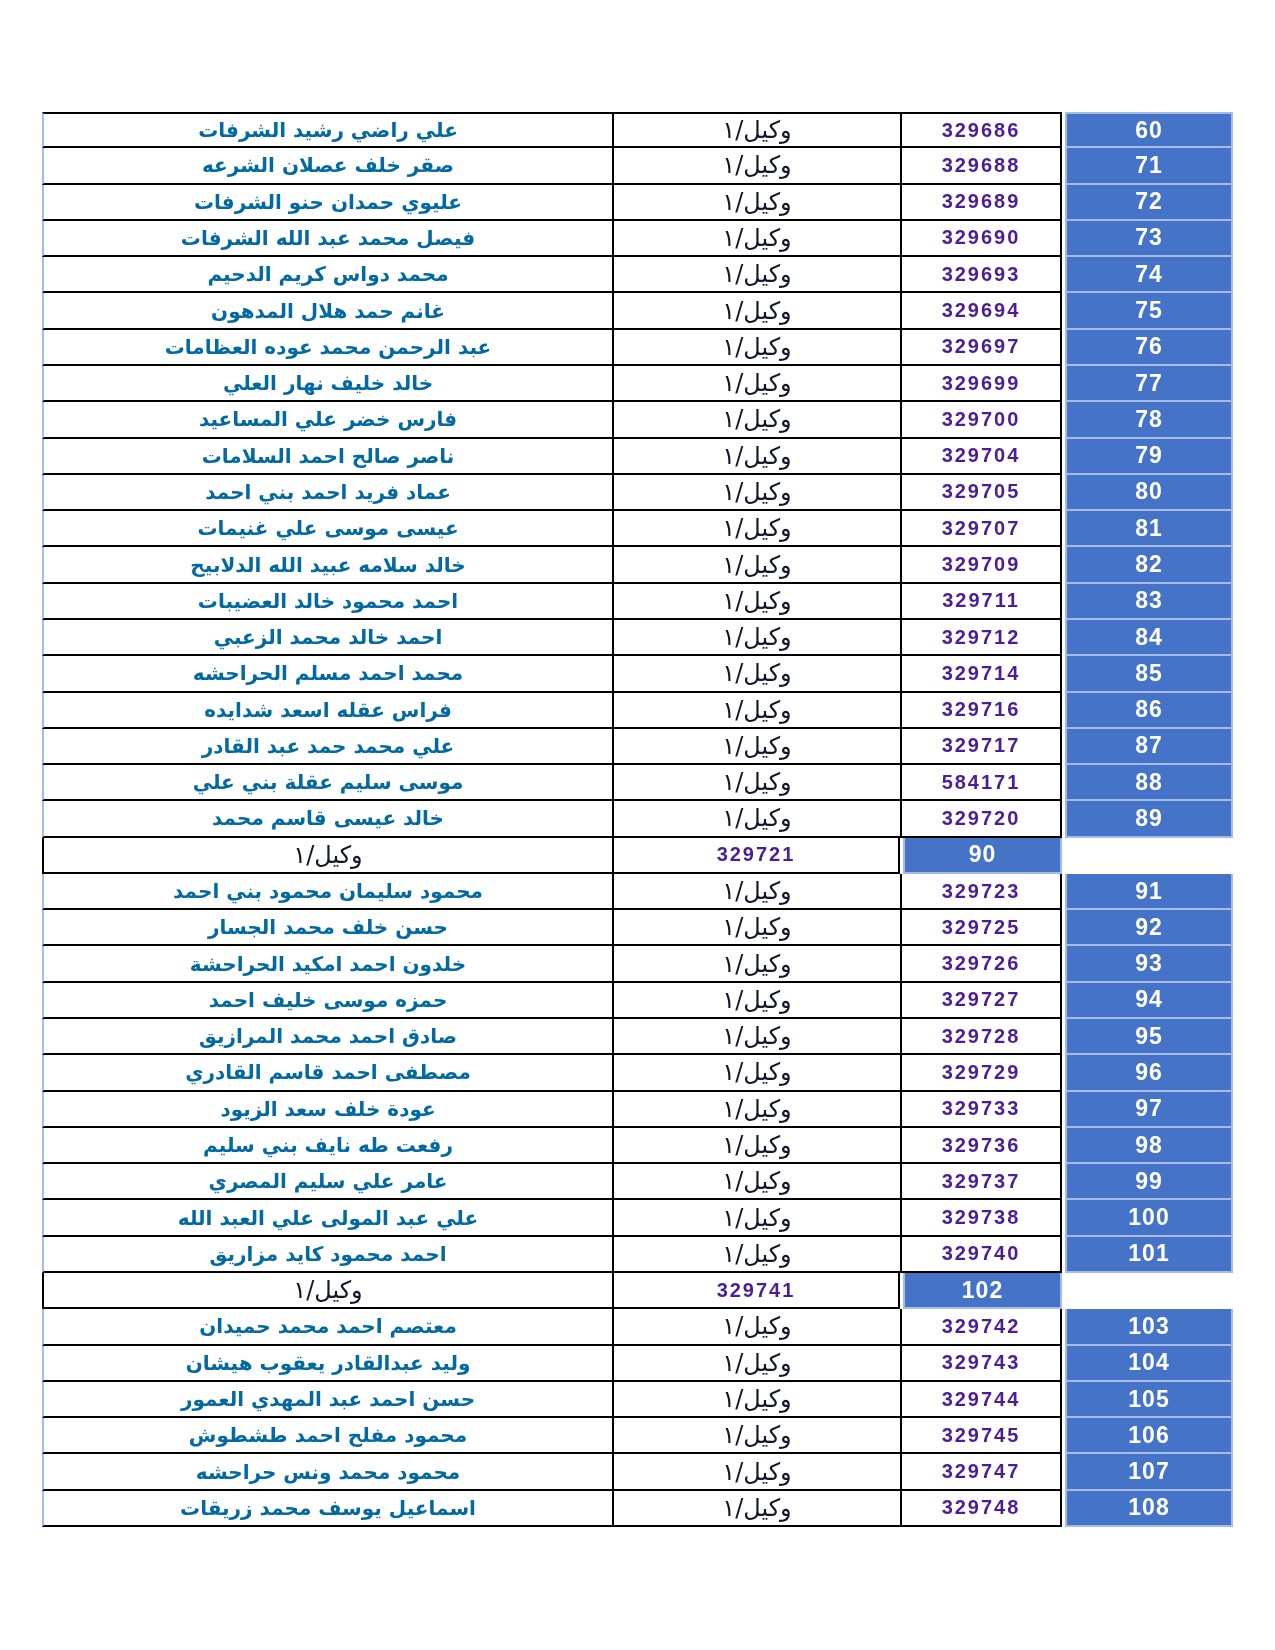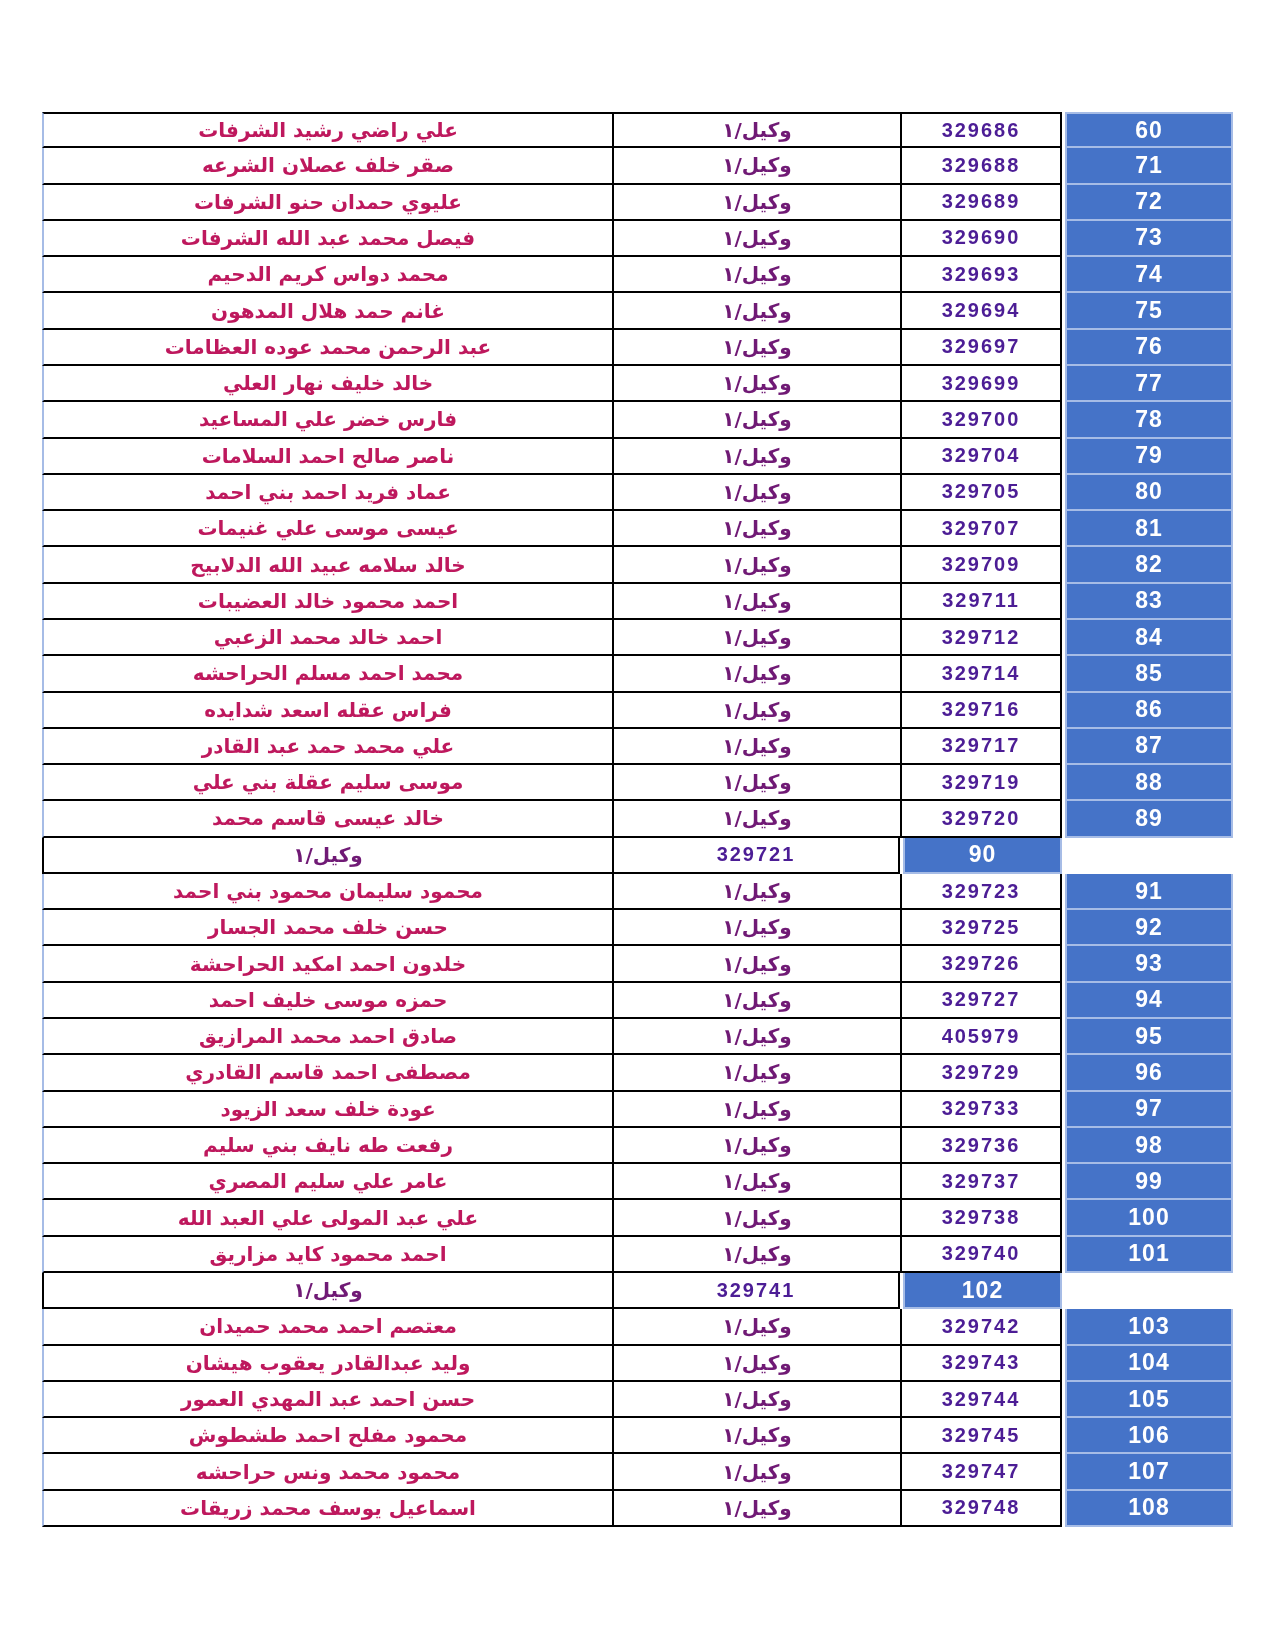--- a/index.html
+++ b/index.html
@@ -30,27 +30,27 @@
   .cell{
     box-sizing:border-box;
     display:flex;align-items:center;justify-content:center;
     overflow:hidden;white-space:nowrap;
     background:#ffffff;
   }
   .name-cell{
     border-left:2px solid var(--light);
     border-bottom:2px solid var(--grid-black);
     direction:rtl;
-    font-weight:bold;font-size:20px;color:#be185d;
+    font-weight:bold;font-size:20px;color:#0369a1;
   }
   .rank-cell{
     border-left:2px solid var(--grid-black);
     border-bottom:2px solid var(--grid-black);
     direction:rtl;
-    font-weight:bold;font-size:20px;color:#701a75;
+    font-weight:normal;font-size:24px;color:#0f172a;
   }
   .number-cell{
     border-left:2px solid var(--grid-black);
     border-right:2.5px solid var(--grid-black);
     border-bottom:2px solid var(--grid-black);
     font-family:"Liberation Sans",sans-serif;
     font-weight:bold;font-size:20px;letter-spacing:2px;color:#4c1d95;
   }
   .serial-cell{
     margin-left:3px;
@@ -194,21 +194,21 @@
   <div class="row">
     <div class="cell name-cell">علي محمد حمد عبد القادر</div>
     <div class="cell rank-cell">وكيل/١</div>
     <div class="cell number-cell">329717</div>
     <div class="cell serial-cell">87</div>
   </div>
 
   <div class="row">
     <div class="cell name-cell">موسى سليم عقلة بني علي</div>
     <div class="cell rank-cell">وكيل/١</div>
-    <div class="cell number-cell">329719</div>
+    <div class="cell number-cell">584171</div>
     <div class="cell serial-cell">88</div>
   </div>
 
   <div class="row">
     <div class="cell name-cell">خالد عيسى قاسم محمد</div>
     <div class="cell rank-cell">وكيل/١</div>
     <div class="cell number-cell">329720</div>
     <div class="cell serial-cell">89</div>
   </div>
 
@@ -242,21 +242,21 @@
   <div class="row">
     <div class="cell name-cell">حمزه موسى خليف احمد</div>
     <div class="cell rank-cell">وكيل/١</div>
     <div class="cell number-cell">329727</div>
     <div class="cell serial-cell">94</div>
   </div>
 
   <div class="row">
     <div class="cell name-cell">صادق احمد محمد المرازيق</div>
     <div class="cell rank-cell">وكيل/١</div>
-    <div class="cell number-cell">405979</div>
+    <div class="cell number-cell">329728</div>
     <div class="cell serial-cell">95</div>
   </div>
 
   <div class="row">
     <div class="cell name-cell">مصطفى احمد قاسم القادري</div>
     <div class="cell rank-cell">وكيل/١</div>
     <div class="cell number-cell">329729</div>
     <div class="cell serial-cell">96</div>
   </div>
 

